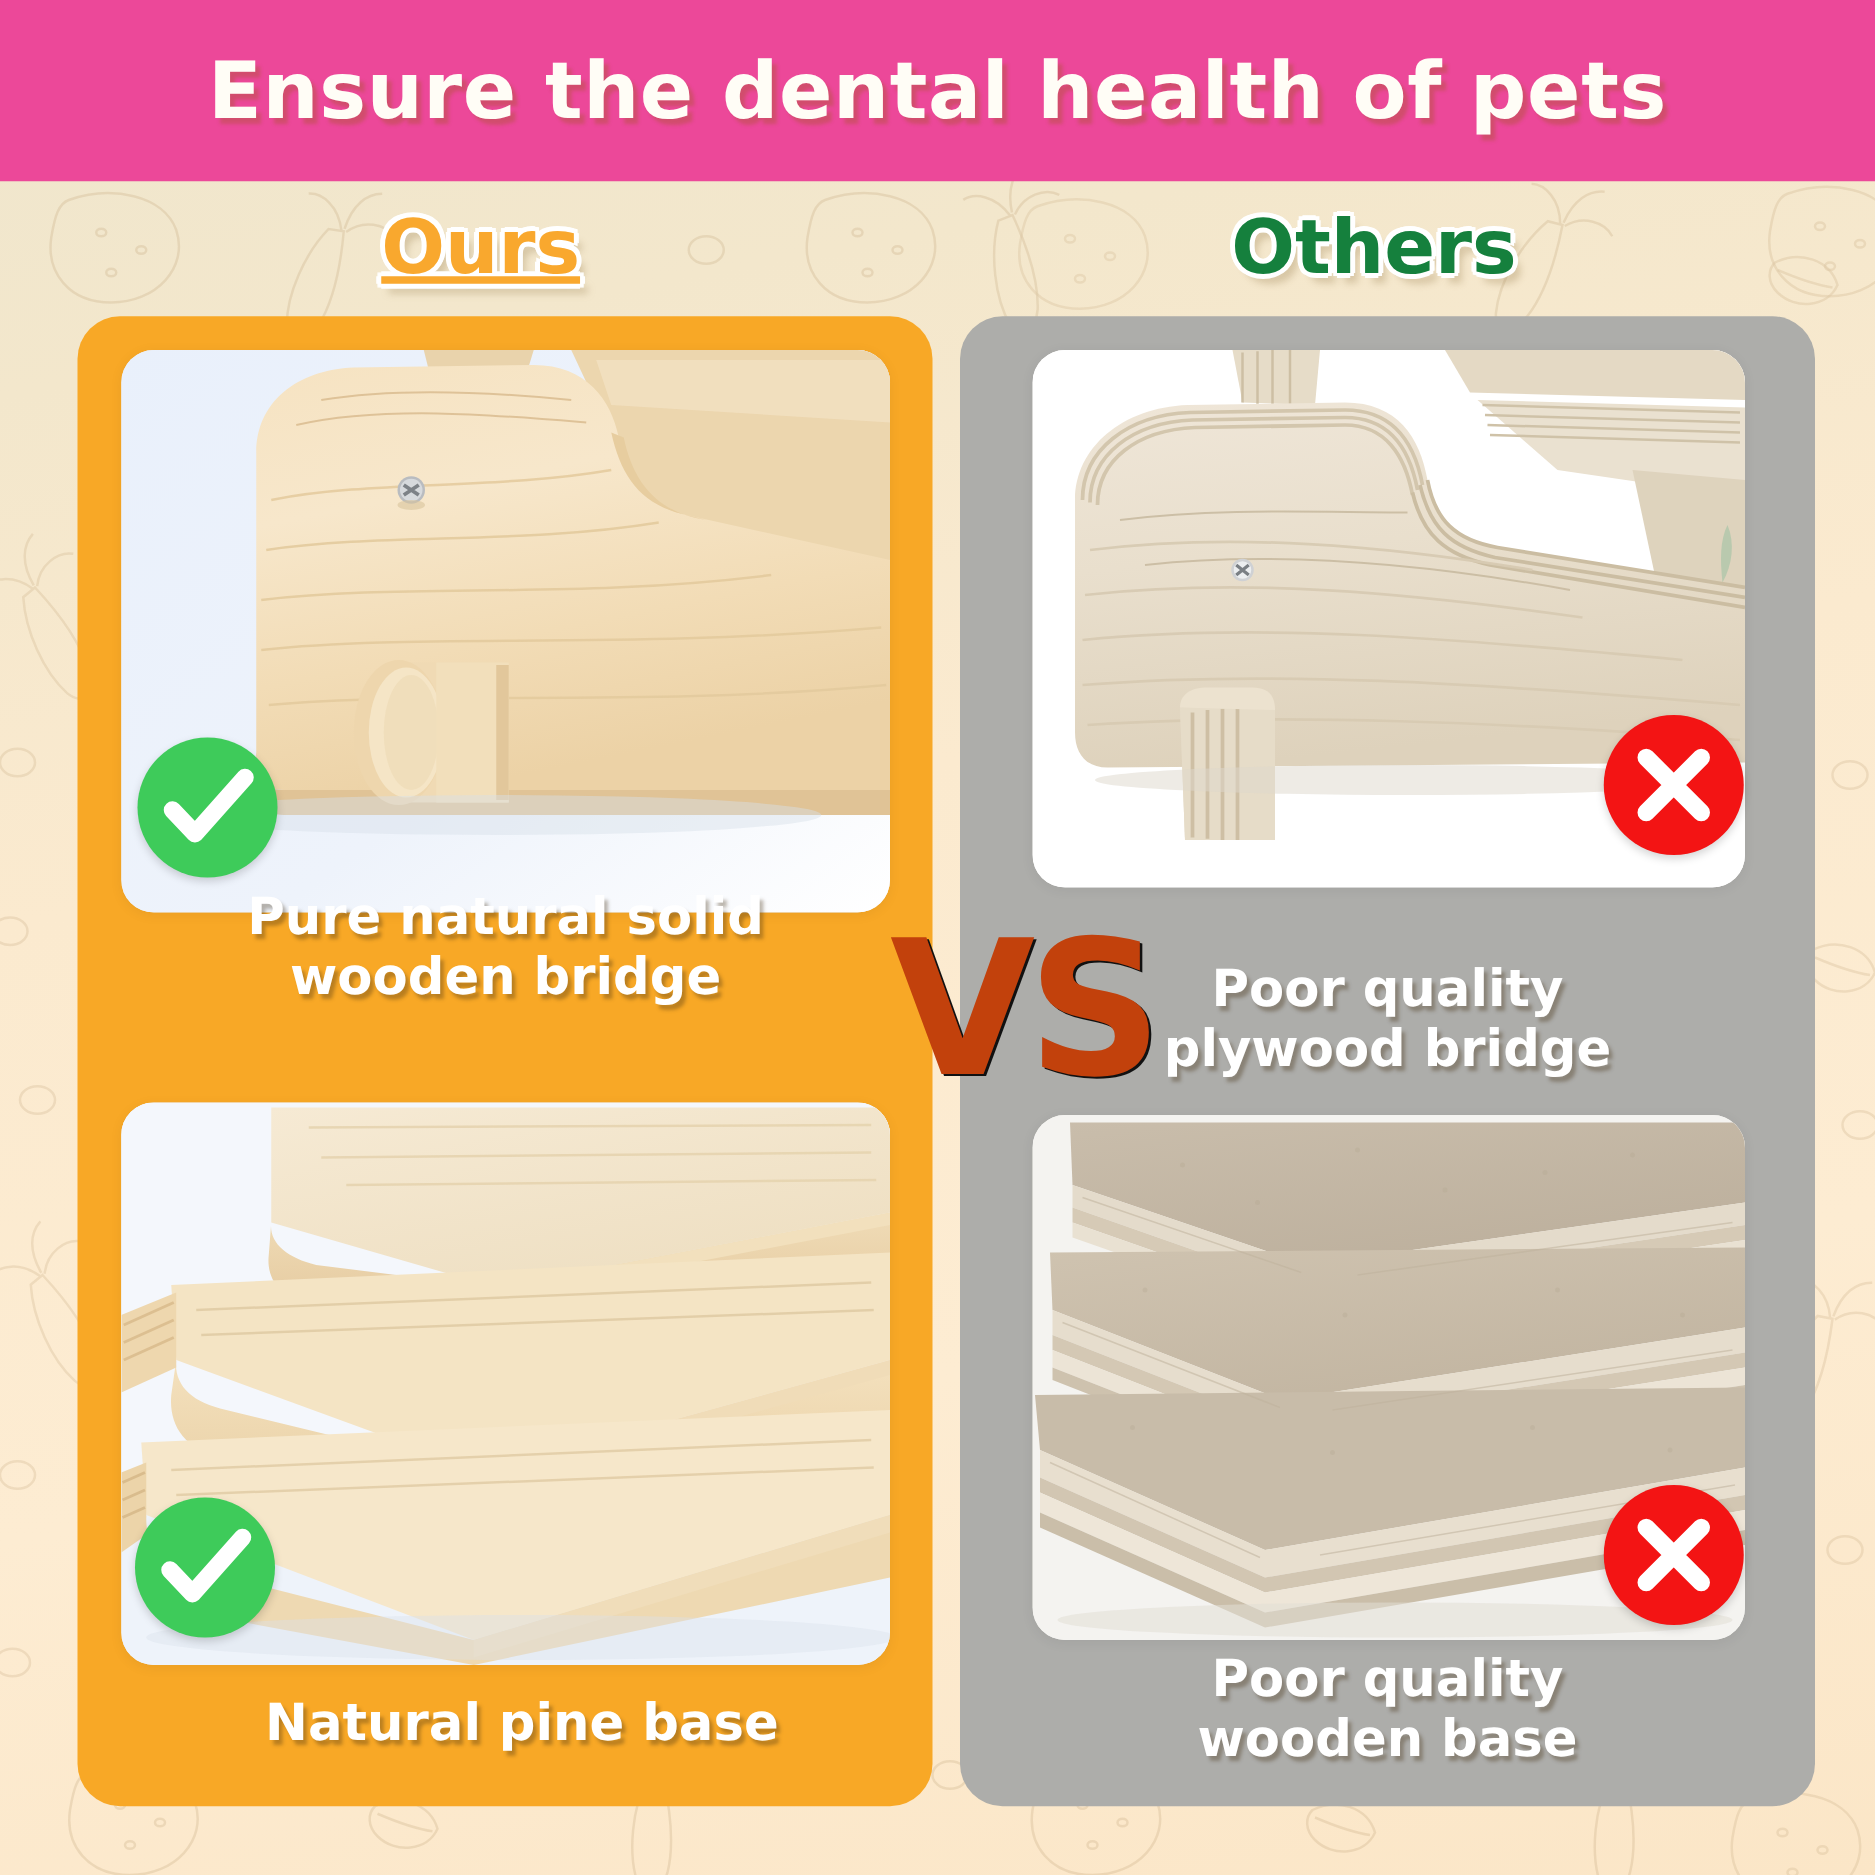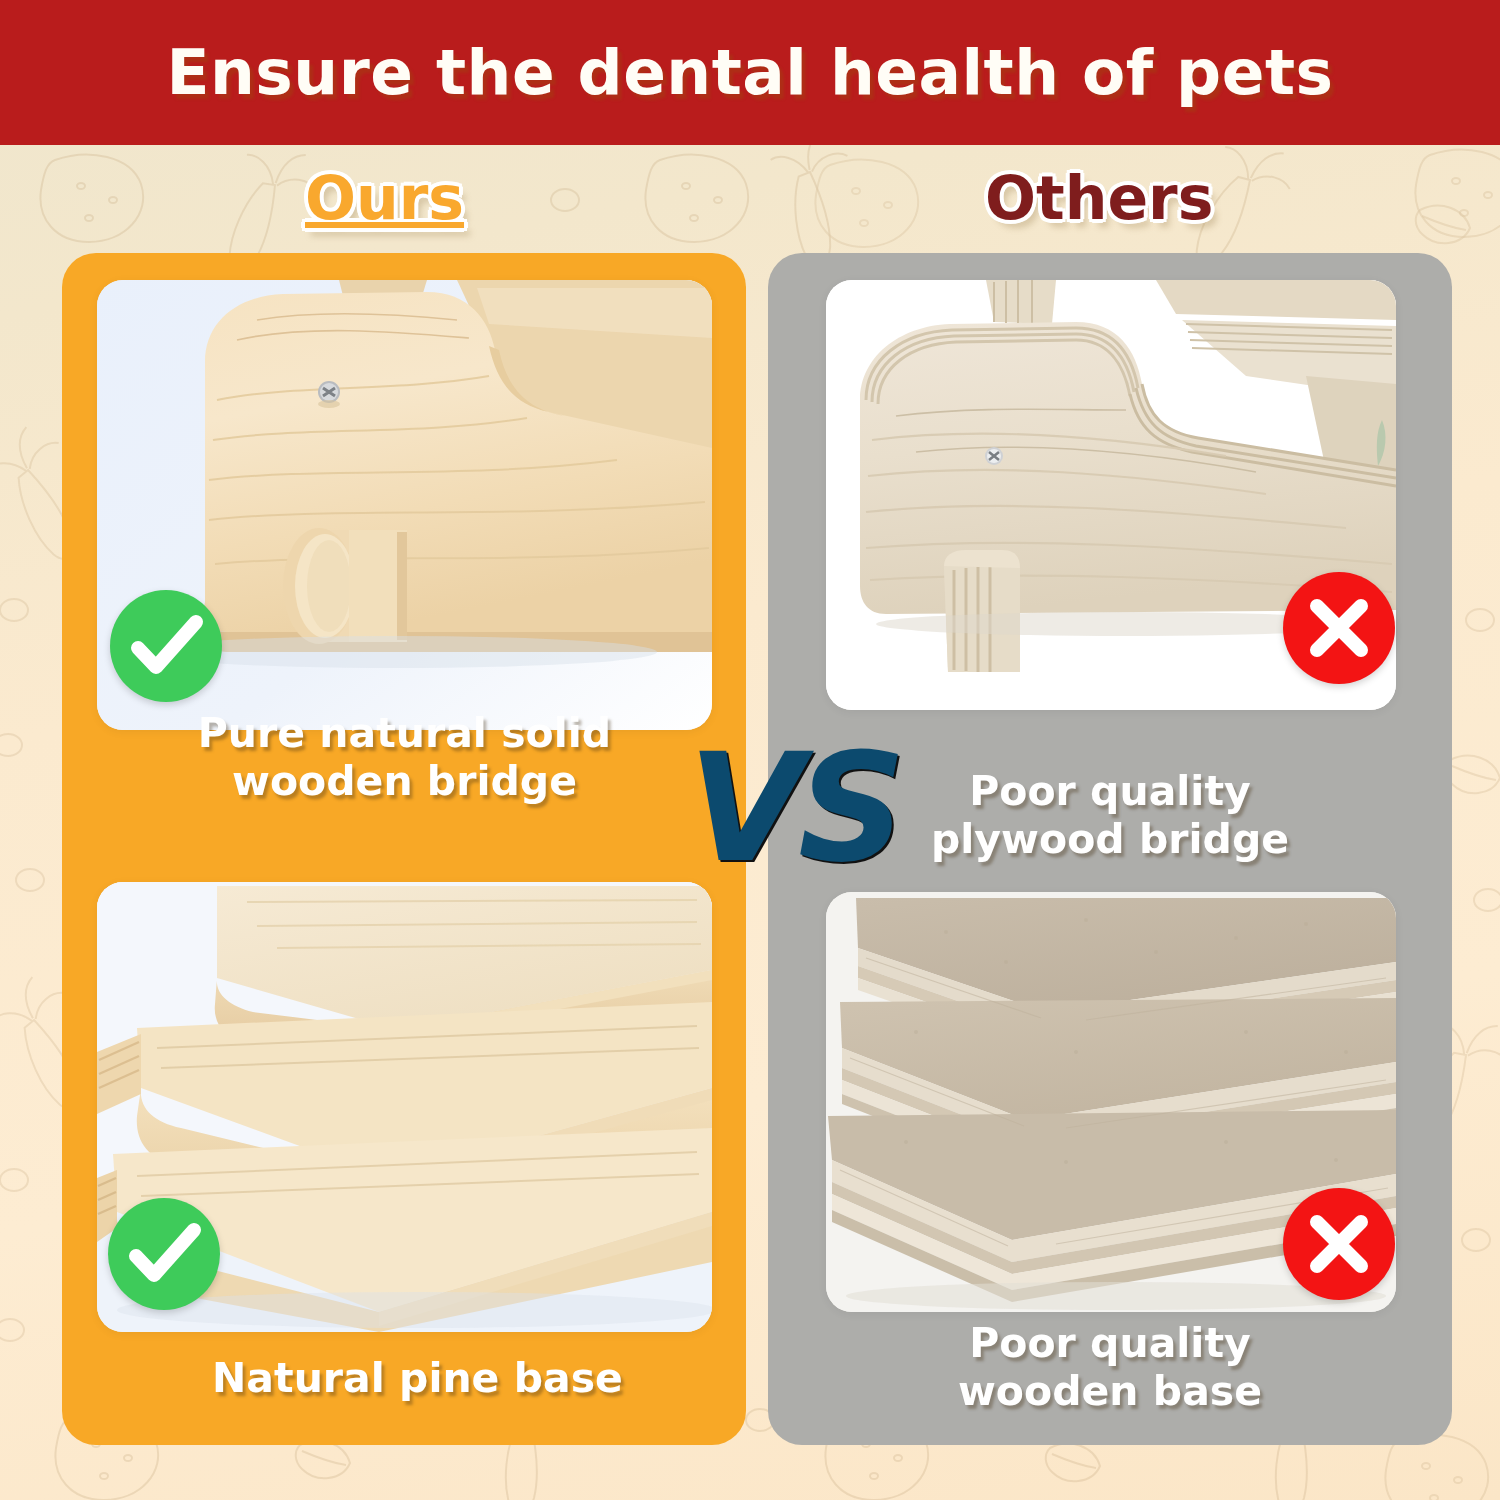--- a/index.html
+++ b/index.html
@@ -14,41 +14,41 @@
   .bg{
     position:absolute;inset:0;
     background:
       linear-gradient(170deg,#efe6cd 0%,#f3e7cc 18%,#fbeacf 42%,#fdecd2 70%,#fbe6c7 100%);
   }
   .bg-doodles{position:absolute;inset:0;opacity:.55;}
 
   
   .banner{
     position:absolute;left:0;top:0;width:1500px;height:145px;
-    background:#b91c1c;
+    background:#ec4899;
     display:flex;align-items:center;justify-content:center;
   }
   .banner-title{
     font-size:63px;font-weight:700;color:#fffdf6;letter-spacing:.5px;
     font-family:"DejaVu Sans","Liberation Sans",sans-serif;
     text-shadow:4px 5px 3px rgba(150,90,10,.30);
     white-space:nowrap;
   }
 
   
   .col-head{
     position:absolute;font-size:60px;font-weight:700;white-space:nowrap;
     font-family:"DejaVu Sans","Liberation Sans",sans-serif;
     text-shadow:
       -3px -3px 0 #fff, 3px -3px 0 #fff, -3px 3px 0 #fff, 3px 3px 0 #fff,
       -4px 0 0 #fff, 4px 0 0 #fff, 0 -4px 0 #fff, 0 4px 0 #fff,
       6px 8px 6px rgba(140,110,60,.28);
   }
   .col-head.ours{left:305px;top:163px;color:#f9a82e;text-decoration:underline;}
-  .col-head.others{left:985px;top:163px;color:#7f1d1d;}
+  .col-head.others{left:985px;top:163px;color:#15803d;}
 
   
   .panel{
     position:absolute;border-radius:34px;
   }
   .panel.left{left:62px;top:253px;width:684px;height:1192px;background:#f8a826;}
   .panel.right{left:768px;top:253px;width:684px;height:1192px;background:#adadaa;}
 
   
   .photo{
@@ -67,23 +67,23 @@
     font-family:"DejaVu Sans","Liberation Sans",sans-serif;
     text-shadow:3px 4px 3px rgba(70,50,20,.35);
   }
   .caption.c1{left:97px;top:710px;width:615px;}
   .caption.c2{left:830px;top:768px;width:560px;}
   .caption.c3{left:110px;top:1355px;width:615px;}
   .caption.c4{left:830px;top:1320px;width:560px;}
 
   
   .vs{
-    position:absolute;left:679px;top:718px;width:230px;height:180px;
+    position:absolute;left:703px;top:718px;width:230px;height:180px;
     display:flex;align-items:center;justify-content:center;
-    font-size:150px;font-weight:700;font-style:italic;color:#0c4a6e;
+    font-size:150px;font-weight:700;color:#c2410c;
     font-family:"DejaVu Sans","Liberation Sans",sans-serif;
     letter-spacing:-6px;
     text-shadow:2px 2px 0 #111;
     z-index:20;
   }
 
   
   .badge{position:absolute;border-radius:50%;z-index:15;}
   .badge.ok{width:112px;height:112px;background:#3ecb5a;
     box-shadow:0 3px 7px rgba(0,0,0,.17);}

